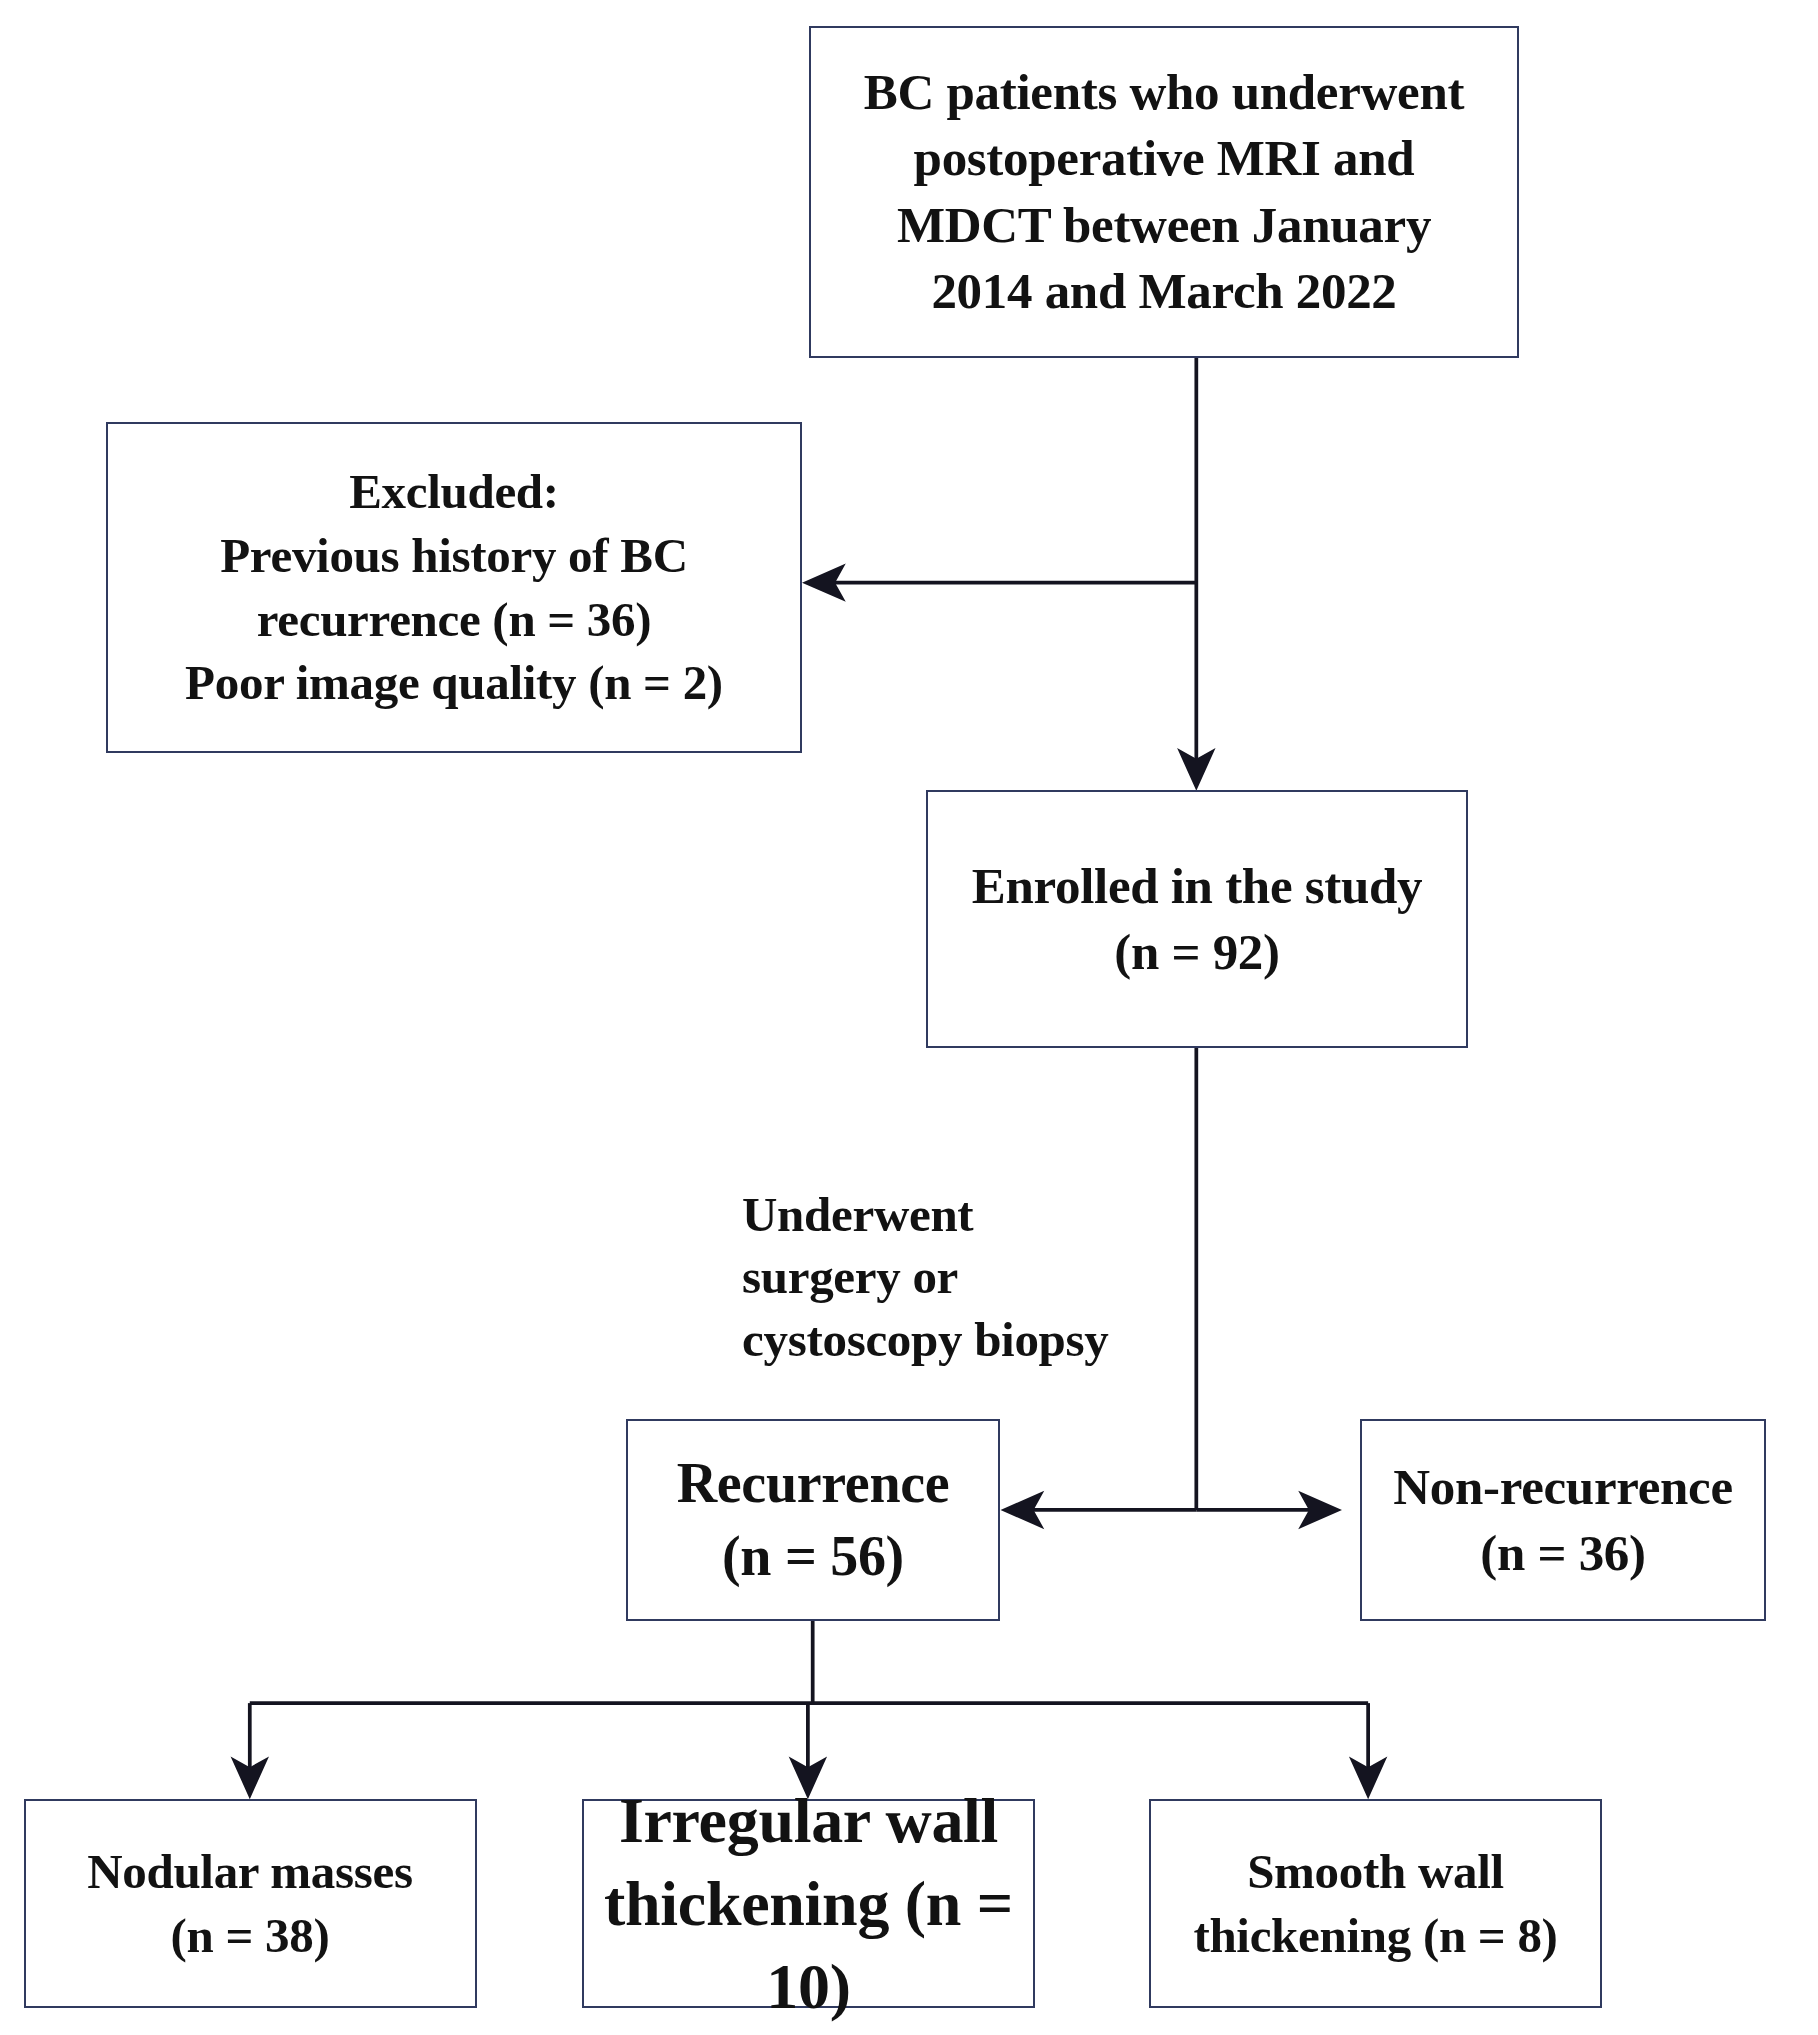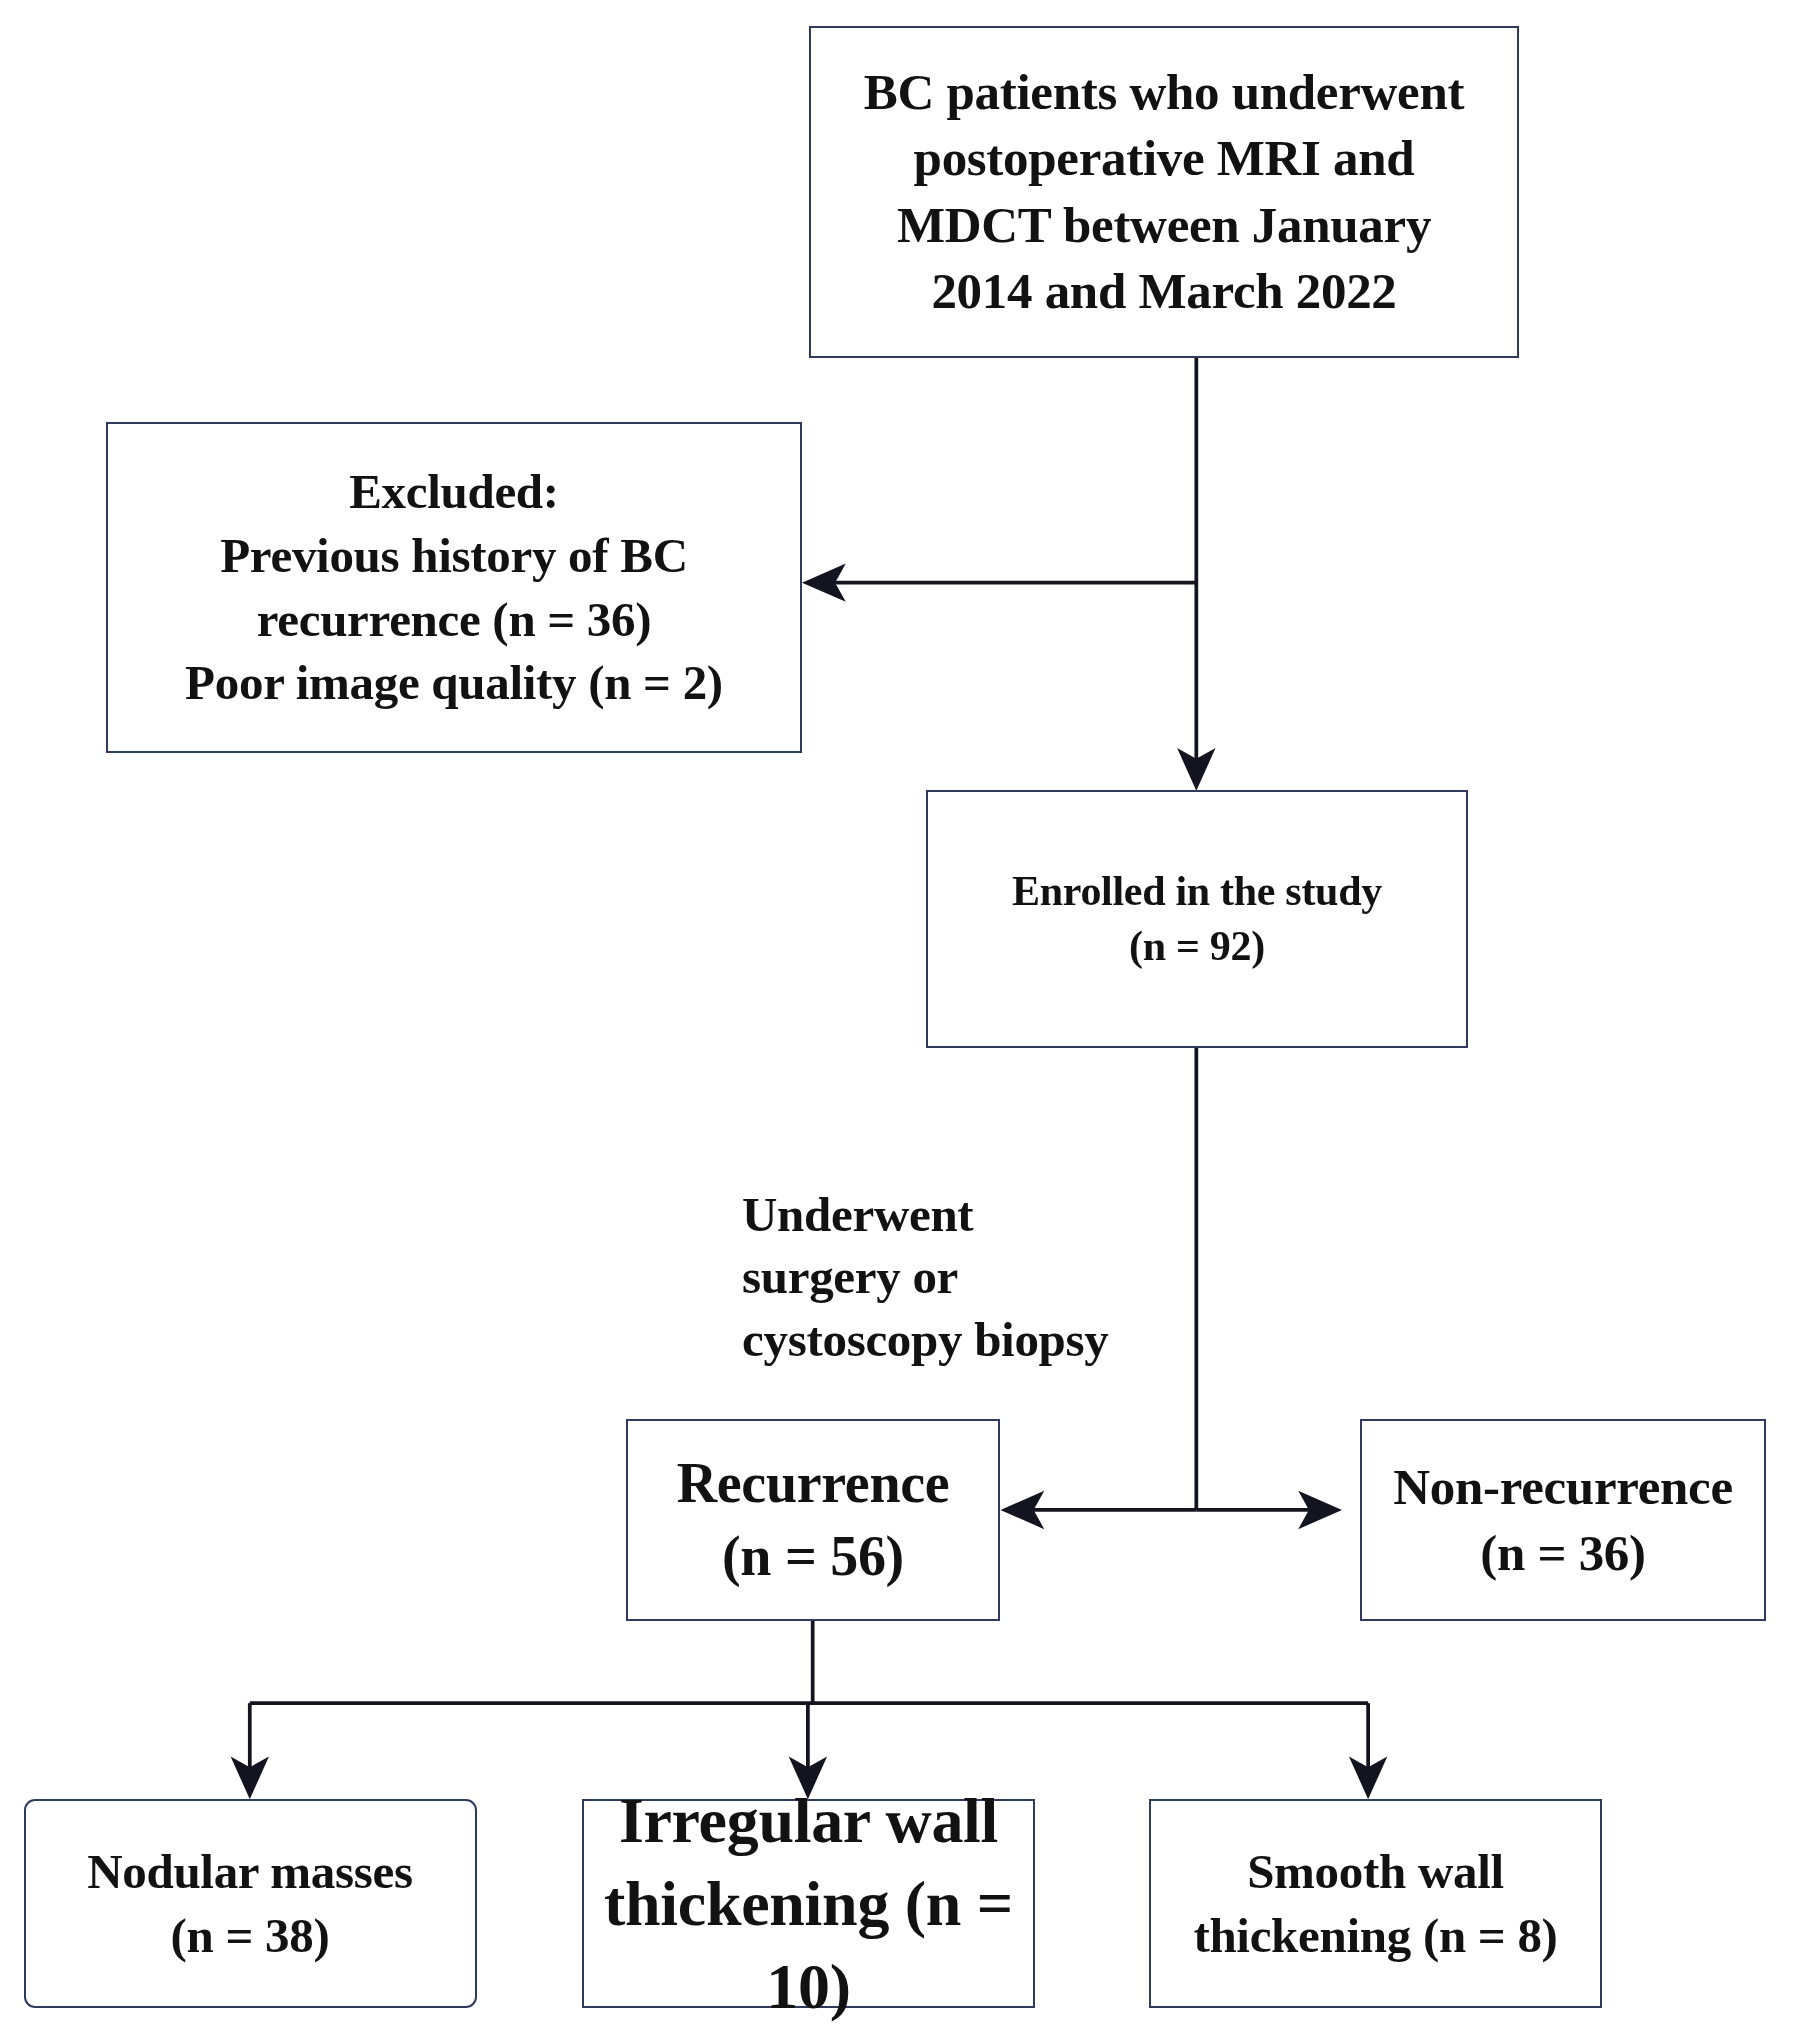--- a/index.html
+++ b/index.html
@@ -53,24 +53,24 @@
     font-weight: bold;
     font-family: "Liberation Serif", "DejaVu Serif", serif;
     line-height: 1.28;
     white-space: pre-line;
     letter-spacing: -0.3px;
   }
 
   
   #node-source      { left: 809px; top: 25.6px;   width: 710px; height: 332px; font-size: 51px; }
   #node-excluded    { left: 106px;  top: 422px;  width: 696px; height: 331px; font-size: 49px; }
-  #node-enrolled    { left: 926px; top: 790px; width: 542px; height: 258px; font-size: 42px; justify-content: flex-end; }
+  #node-enrolled    { left: 926px; top: 790px; width: 542px; height: 258px; font-size: 51px; justify-content: flex-end; }
   #node-recurrence  { left: 626px; top: 1419px; width: 374px;  height: 202px; font-size: 56px; }
   #node-nonrec      { left: 1342px; top: 1419px; width: 406px;  height: 202px; font-size: 51px; margin-left: 18px; }
-  #node-nodular     { left: 23.5px;   top: 1799px; width: 453px;  height: 209px; font-size: 49px; border-radius: 11px; }
+  #node-nodular     { left: 23.5px;   top: 1799px; width: 453px;  height: 209px; font-size: 49px; }
   #node-irregular   { left: 582px; top: 1799px; width: 453px;  height: 209px; font-size: 64px; }
   #node-smooth      { left: 1142px; top: 1799px; width: 453px;  height: 209px; font-size: 49px; margin-left: 7px; }
 
   #label-underwent  { left: 742px; top: 1121px; width: 416px;  font-size: 49px; }
 </style>
 </head>
 <body>
 
 <div id="flow-root">
 

